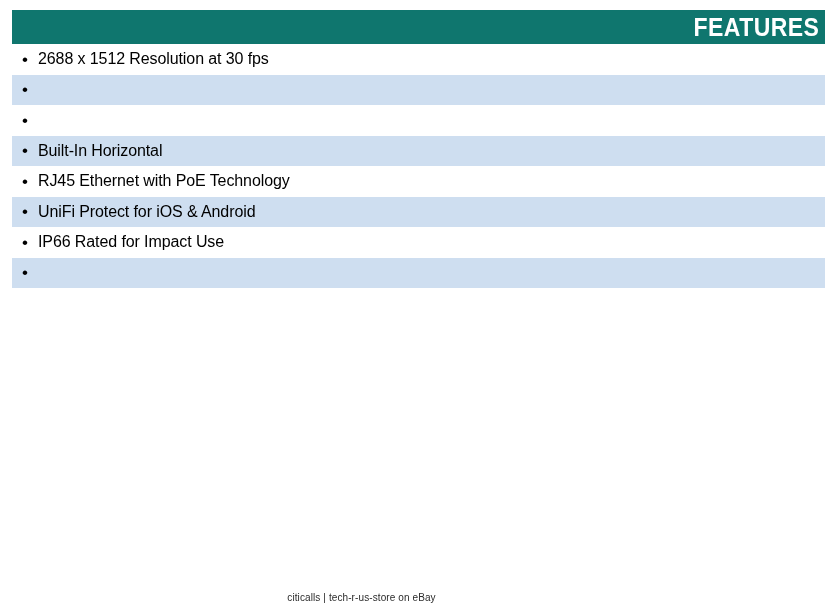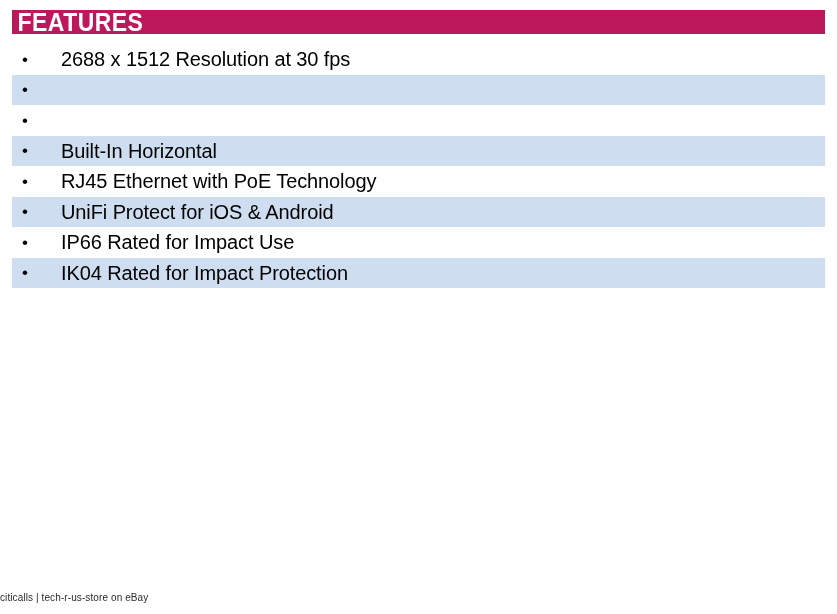--- a/index.html
+++ b/index.html
@@ -24,25 +24,25 @@
     height: 614px;
     background: #ffffff;
   }
 
   
   .features-header {
     position: absolute;
     left: 12px;
     top: 10px;
     width: 813px;
-    height: 24px;
-    background: #be185d;
+    height: 34px;
+    background: #0f766e;
     display: flex;
     align-items: center;
-    justify-content: flex-start;
+    justify-content: flex-end;
   }
   .features-header-title {
     color: #ffffff;
     font-family: "Liberation Sans Narrow", "Liberation Sans", sans-serif;
     font-size: 25px;
     font-weight: bold;
     letter-spacing: 0.5px;
     transform: scaleX(0.92);
     white-space: nowrap;
     line-height: 1;
@@ -73,34 +73,33 @@
     flex: 0 0 auto;
     width: 16px;
     color: #000000;
     font-size: 17px;
     line-height: 1;
     text-align: left;
   }
   .feature-text {
     flex: 1 1 auto;
     color: #000000;
-    font-size: 20px;
+    font-size: 16px;
     line-height: 1.1;
     white-space: nowrap;
     letter-spacing: -0.1px;
-    margin-left: 23px;
   }
 
   
   .footer-credit {
     position: absolute;
     left: 0;
     top: 592px;
     width: 723px;
-    text-align: left;
+    text-align: center;
     font-size: 10px;
     color: #2b2b2b;
     line-height: 1.2;
     letter-spacing: 0.1px;
   }
 </style>
 </head>
 <body>
 
 <div class="sheet">
@@ -131,19 +130,18 @@
       <li class="feature-row banded">
         <span class="feature-bullet">•</span>
         <span class="feature-text">UniFi Protect for iOS &amp; Android</span>
       </li>
       <li class="feature-row">
         <span class="feature-bullet">•</span>
         <span class="feature-text">IP66 Rated for Impact Use</span>
       </li>
       <li class="feature-row banded">
         <span class="feature-bullet">•</span>
-        <span class="feature-text">IK04 Rated for Impact Protection</span>
       </li>
     </ul>
 
   <div class="footer-credit">citicalls | tech-r-us-store on eBay</div>
 
 </div>
 
 </body></html>

